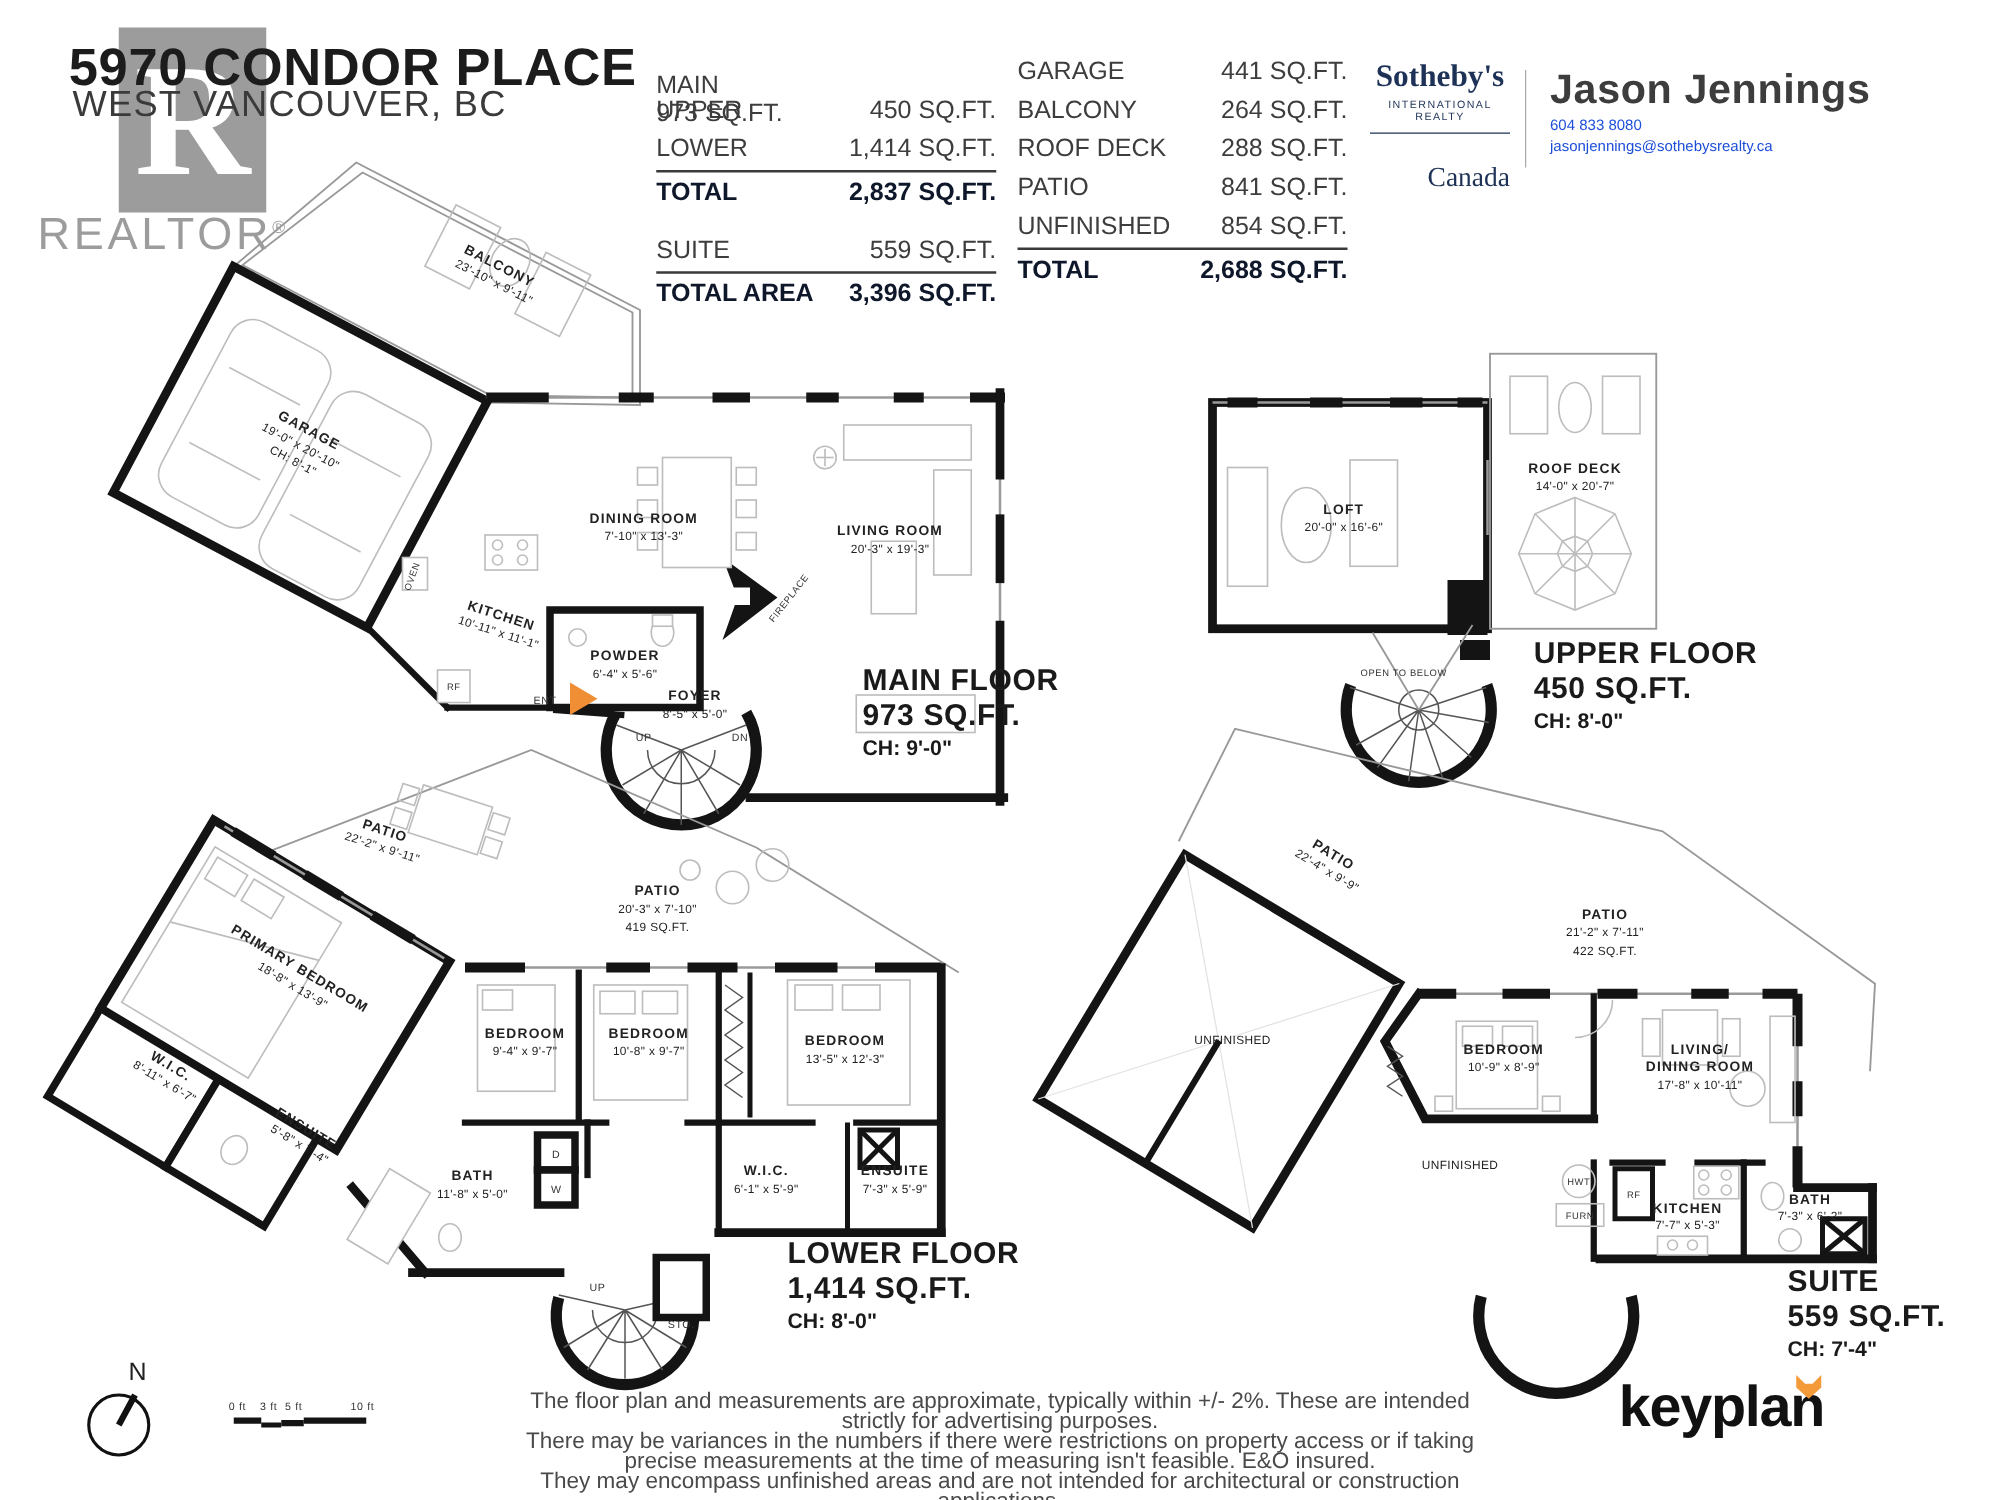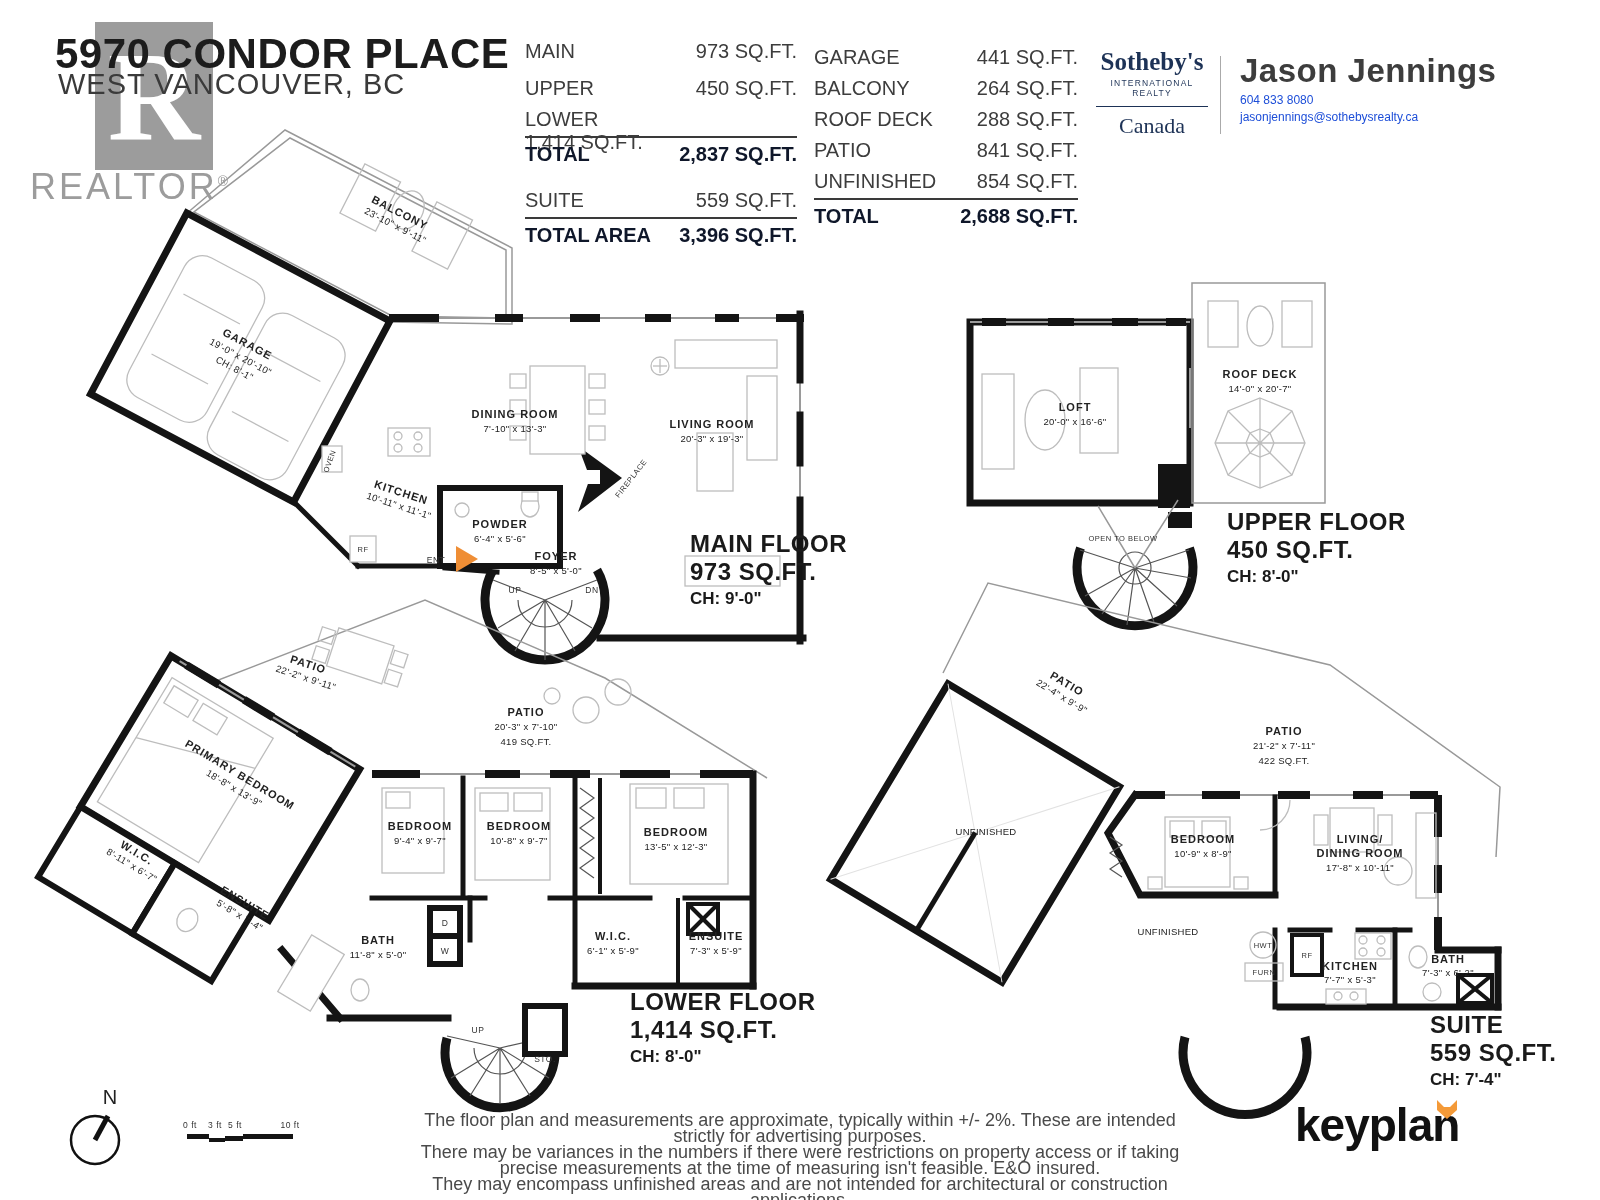--- a/index.html
+++ b/index.html
@@ -16,21 +16,21 @@
   #addr{left:55px;top:30px;z-index:2;font-weight:bold;font-size:42px;color:#1c1c1c;letter-spacing:.5px;}
   #city{left:58px;top:68px;z-index:2;font-size:29px;color:#3a3a3a;letter-spacing:1px;}
   .tbl{width:272px;font-size:20px;color:#3d3d3d;}
   .tbl .row{position:absolute;left:0;width:100%;display:flex;justify-content:space-between;}
   .tbl .row b{font-weight:bold;color:#0f172a;}
   .rule{position:absolute;left:0;width:100%;border-top:2px solid #3a3a3a;}
   #sir{left:1096px;top:48px;width:112px;text-align:center;color:#1d3256;}
   #sir .s1{font-family:"Liberation Serif",serif;font-weight:bold;font-size:25px;}
   #sir .s2{font-size:8.5px;letter-spacing:1.2px;margin-top:2px;}
   #sir .s3{font-family:"Liberation Serif",serif;font-size:22px;margin-top:8px;
-           border-top:1.5px solid #1d3256;padding-top:6px;}
+           border-top:1.5px solid #1d3256;padding-top:22px;text-align:right;}
   #vdiv{left:1220px;top:56px;width:0;height:78px;border-left:1.5px solid #aaa;}
   #agent{left:1240px;top:52px;color:#3d3d3d;}
   #agent .n{font-weight:bold;font-size:33px;letter-spacing:.5px;}
   #agent .p,#agent .e{font-size:12px;margin-top:3px;color:#1d4ed8;}
   
   svg{position:absolute;overflow:visible;}
   .w{stroke:#141414;stroke-width:7;fill:none;stroke-linecap:square;}
   .w5{stroke:#141414;stroke-width:5;fill:none;stroke-linecap:square;}
   .w4{stroke:#141414;stroke-width:4;fill:none;}
   .w9{stroke:#141414;stroke-width:9;fill:none;}
@@ -59,29 +59,29 @@
 <body>
 
 <div class="abs" id="realtor-box">
   <span class="r">R</span>
 </div>
 <div class="abs" id="realtor-word"><span>REALTOR</span><sup>®</sup></div>
 <div class="abs" id="addr">5970 CONDOR PLACE</div>
 <div class="abs" id="city">WEST VANCOUVER, BC</div>
 
 <div class="abs tbl" style="left:525px;top:40px;height:220px;">
-  <div class="row" style="top:0;">
+  <div class="row" style="top:17px;flex-direction:column;">
       <span>MAIN</span>
       <span>973 SQ.FT.</span>
     </div>
   <div class="row" style="top:37px;">
       <span>UPPER</span>
       <span>450 SQ.FT.</span>
     </div>
-  <div class="row" style="top:68px;flex-direction:column;">
+  <div class="row" style="top:68px;">
       <span>LOWER</span>
       <span>1,414 SQ.FT.</span>
     </div>
   <div class="rule" style="top:96px;"></div>
   <div class="row" style="top:103px;">
       <b>TOTAL</b>
       <b>2,837 SQ.FT.</b>
     </div>
   <div class="row" style="top:149px;">
       <span>SUITE</span>

